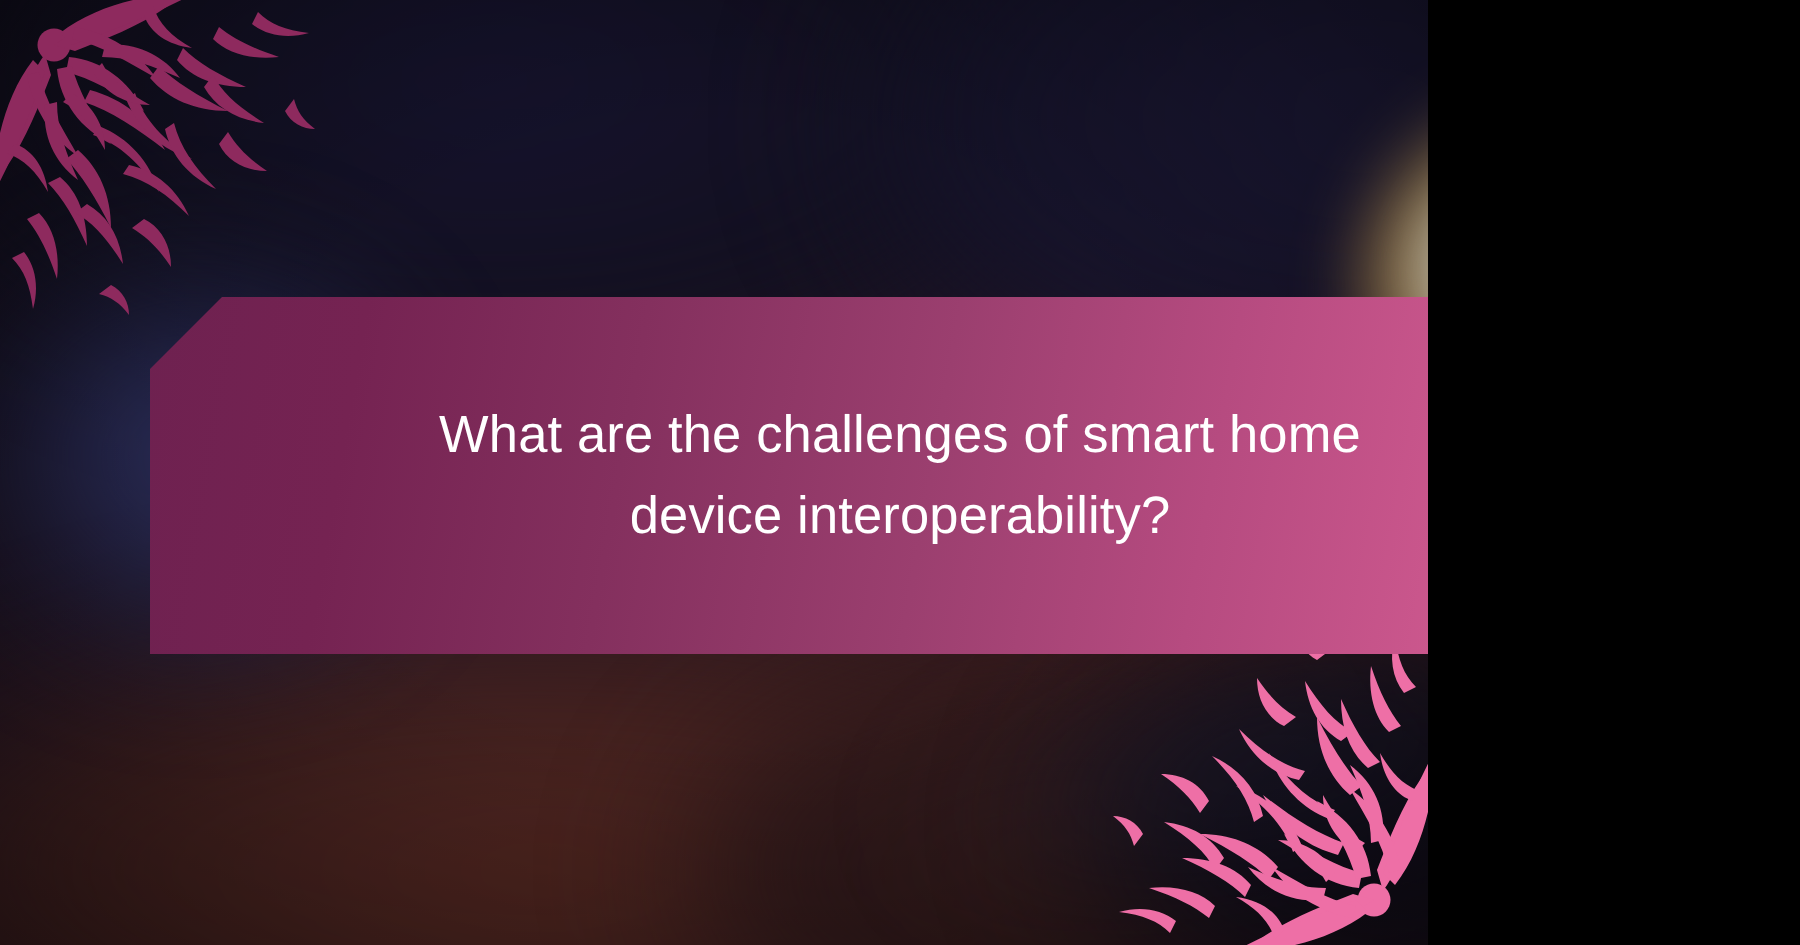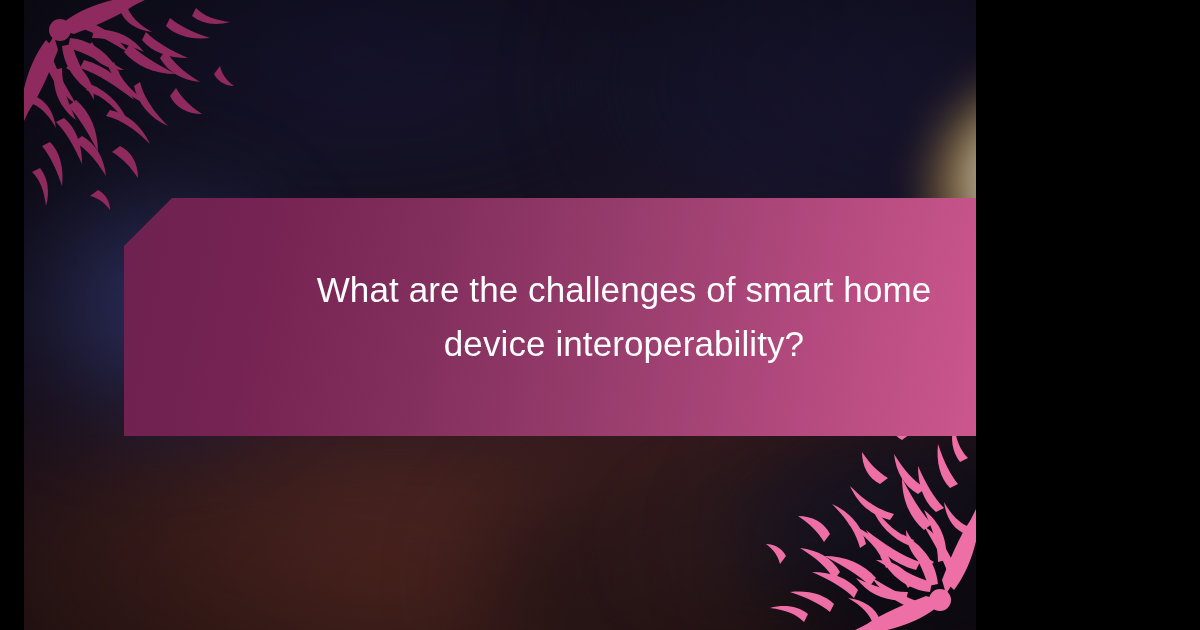--- a/index.html
+++ b/index.html
@@ -8,21 +8,20 @@
     padding: 0;
     background: #000;
   }
   #card {
     position: relative;
     width: 952px;
     height: 630px;
     overflow: hidden;
     background: #404040;
     font-family: "Liberation Sans", sans-serif;
-    margin-left: 24px;
   }
 
   
   .bg-layer {
     position: absolute;
     inset: 0;
   }
   .bg-base {
     background:
       linear-gradient(160deg, #0d0a16 0%, #15101f 28%, #241524 52%, #3d1d1e 74%, #4a2420 100%);

